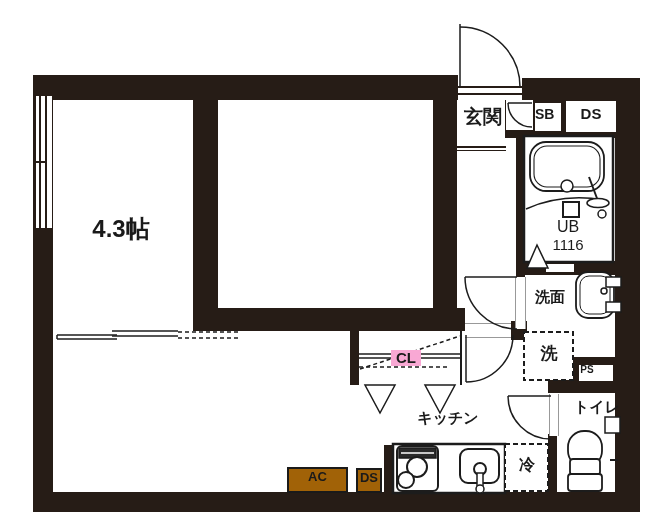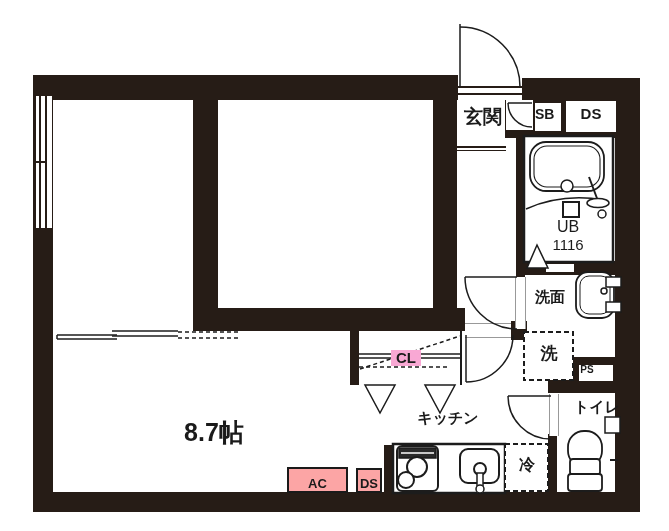--- a/index.html
+++ b/index.html
@@ -3,21 +3,21 @@
 <meta charset="utf-8">
 <style>
   html,body{margin:0;padding:0;background:#fff;}
   #plan{
     position:relative;width:669px;height:531px;background:#ffffff;overflow:hidden;
     font-family:"Liberation Sans","DejaVu Sans",sans-serif;color:#1a1a1a;
   }
   .wall{position:absolute;background:#261c16;}
   .white{position:absolute;background:#ffffff;}
   .lbl{position:absolute;text-align:center;font-weight:bold;line-height:1.05;white-space:nowrap;}
-  .box{position:absolute;background:#fca5a5;border:2px solid #1a1a1a;display:flex;align-items:flex-end;justify-content:center;font-weight:bold;}
+  .box{position:absolute;background:#a16207;border:2px solid #1a1a1a;display:flex;align-items:flex-start;justify-content:center;font-weight:bold;}
   svg{position:absolute;left:0;top:0;}
 </style>
 </head>
 <body>
 
 <div id="plan">
 
   <div class="wall" style="left:33px;top:75px;width:425px;height:25px"></div>
   <div class="wall" style="left:522px;top:78px;width:118px;height:22px"></div>
   <div class="wall" style="left:615px;top:78px;width:25px;height:434px"></div>
@@ -138,22 +138,22 @@
     </g>
   </svg>
 
   <div class="box" style="left:287px;top:467px;width:57px;height:22px;font-size:13px">
       <span>AC</span>
     </div>
   <div class="box" style="left:356px;top:468px;width:22px;height:21px;font-size:13px">
       <span>DS</span>
     </div>
 
+  <div class="lbl" style="left:61px;top:216px;width:120px;font-size:24px">4.3帖</div>
 
-  <div class="lbl" style="left:154px;top:419px;width:120px;font-size:25px">8.7帖</div>
 
   <div class="lbl" style="left:457px;top:107px;width:52px;font-size:19px">玄関</div>
 
   <div class="lbl" style="left:535px;top:107px;width:14px;font-size:14px">SB</div>
   <div class="lbl" style="left:566px;top:106px;width:50px;font-size:15px">DS</div>
 
   <div class="lbl" style="left:540px;top:219px;width:56px;font-size:16px;font-weight:normal">UB</div>
   <div class="lbl" style="left:540px;top:237px;width:56px;font-size:15px;font-weight:normal">1116</div>
 
   <div class="lbl" style="left:528px;top:289px;width:44px;font-size:15px">洗面</div>

